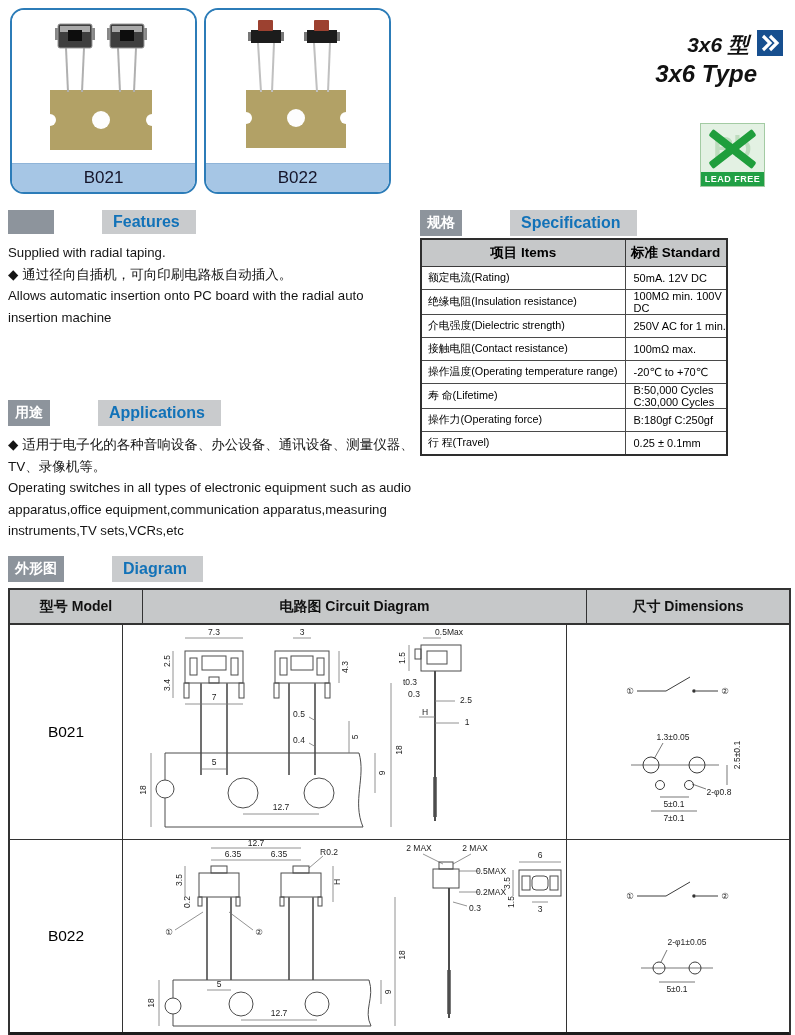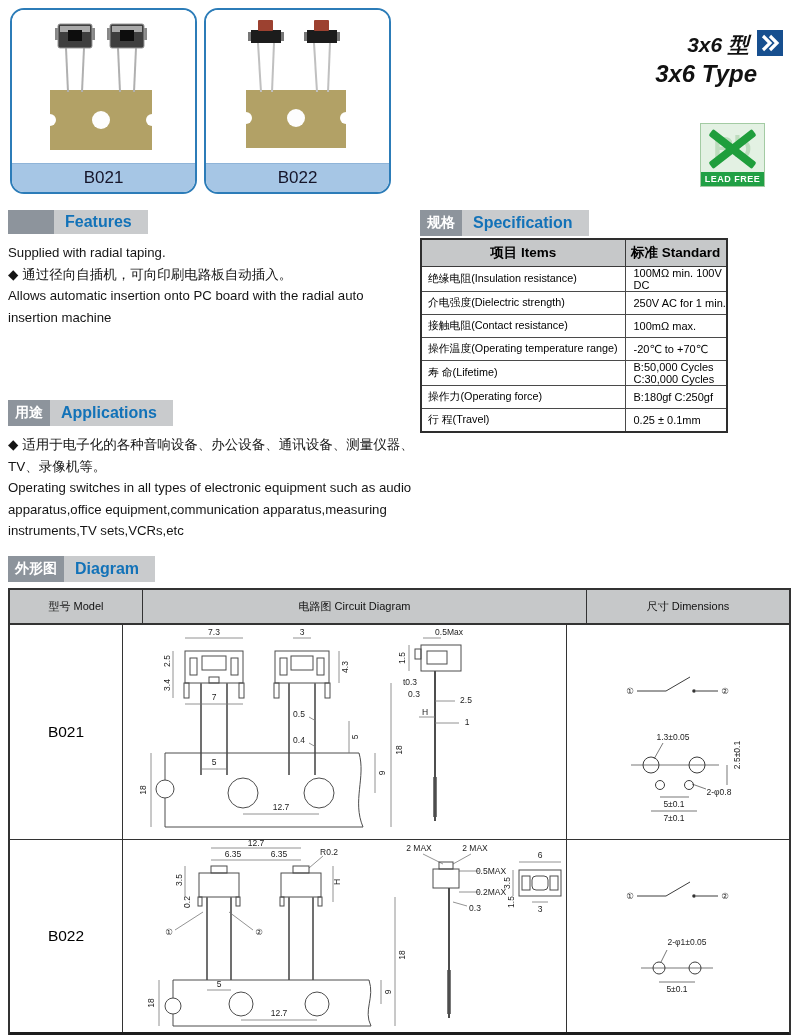--- a/index.html
+++ b/index.html
@@ -24,21 +24,21 @@
         border:1px solid #a3cba3;}
   .leadfree .pb{position:absolute;left:0;right:0;top:1px;text-align:center;font-size:30px;
         font-weight:bold;color:#bedcbe;line-height:44px;}
   .leadfree .xbar{position:absolute;left:4px;top:21px;width:55px;height:8px;background:#1f9e3c;border-radius:2px;}
   .leadfree .xbar.a{transform:rotate(38deg);}
   .leadfree .xbar.b{transform:rotate(-38deg);}
   .leadfree .lf-label{position:absolute;left:0;right:0;bottom:0;height:14px;background:#21a045;
         color:#fff;font-size:9px;font-weight:bold;text-align:center;line-height:14px;letter-spacing:.5px;}
 
   
-  .sec{position:absolute;display:flex;align-items:stretch;height:26px;}
+  .sec{position:absolute;display:flex;align-items:stretch;height:26px;gap:48px;}
   .sec .cnbox{background:#8d949c;color:#fff;font-weight:bold;font-size:14px;display:flex;
         align-items:center;justify-content:center;padding:0 7px;}
   .sec .cnbox.blank{width:46px;padding:0;}
   .sec .bar{background:#c9cbcd;color:#1272b8;font-weight:bold;font-size:16px;display:flex;
         align-items:center;padding:0 16px 0 11px;}
 
   
   .textblock{position:absolute;font-size:13.2px;line-height:21.5px;color:#141414;}
   .textblock p{margin:0;}
   .textblock p.cjk{font-size:13.5px;}
@@ -50,21 +50,21 @@
         height:26px;padding:0;border:1px solid #3a3a3a;}
   table.spec{border:2px solid #2e2e2e;}
   table.spec td.val{font-size:11px;padding-left:8px;}
   table.spec col.c1{width:204px;}
 
   
   .dtable{position:absolute;left:8px;top:588px;width:779px;border:2px solid #333;
         border-bottom:7px solid #1c1c1c;}
   .dhead,.drow{display:grid;grid-template-columns:112px 444px 1fr;}
   .dhead{background:#c6c8c9;border-bottom:2px solid #333;height:33px;}
-  .dhead div{display:flex;align-items:center;justify-content:center;font-weight:normal;font-size:11px;margin-left:20px;}
+  .dhead div{display:flex;align-items:center;justify-content:center;font-weight:bold;font-size:14px;margin-left:20px;}
   .dhead div + div, .drow div + div{border-left:1px solid #333;}
   .drow + .drow{border-top:1px solid #333;}
   .drow .model-name{display:flex;align-items:center;justify-content:center;font-size:15.5px;color:#000;}
   .draw{position:relative;overflow:hidden;padding-left:40px;}
   .draw svg{position:absolute;left:0;top:0;}
   .dim{position:absolute;font-size:8.5px;color:#1d1d1d;white-space:nowrap;
         transform:translate(-50%,-50%);line-height:9px;}
   .dim.rot{transform:translate(-50%,-50%) rotate(-90deg);}
 </style>
 </head>
@@ -167,20 +167,24 @@
   <table class="spec">
     <colgroup>
         <col class="c1">
         <col>
       </colgroup>
     <tbody>
         <tr class="head">
       <td>项目 Items</td>
       <td>标准 Standard</td>
     </tr>
+    <tr>
+          <td>额定电流(Rating)</td>
+          <td class="val">50mA. 12V DC</td>
+        </tr>
     <tr>
           <td>绝缘电阻(Insulation resistance)</td>
           <td class="val">100MΩ min. 100V DC</td>
         </tr>
     <tr>
           <td>介电强度(Dielectric strength)</td>
           <td class="val">250V AC for 1 min.</td>
         </tr>
     <tr>
           <td>接触电阻(Contact resistance)</td>

